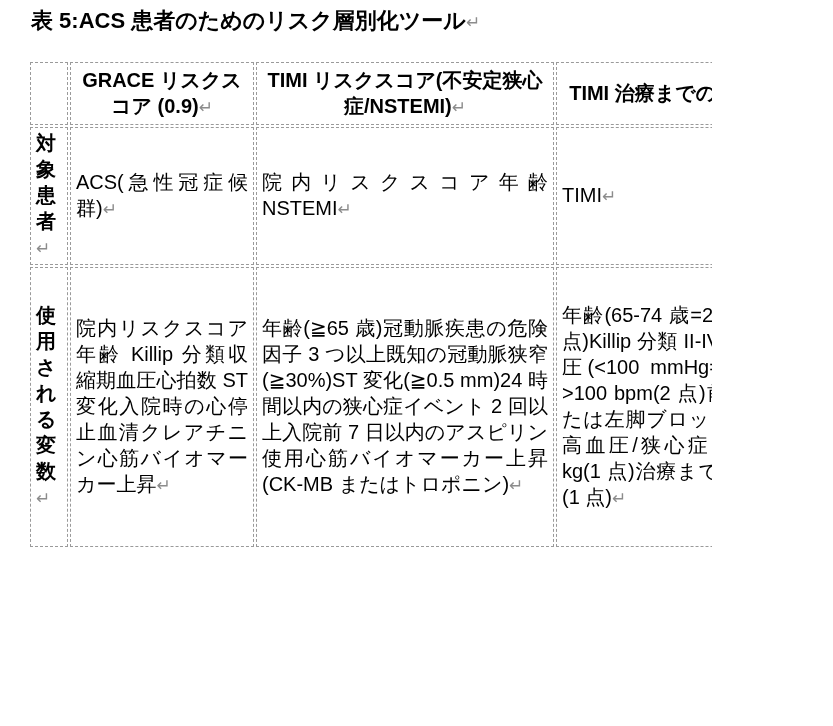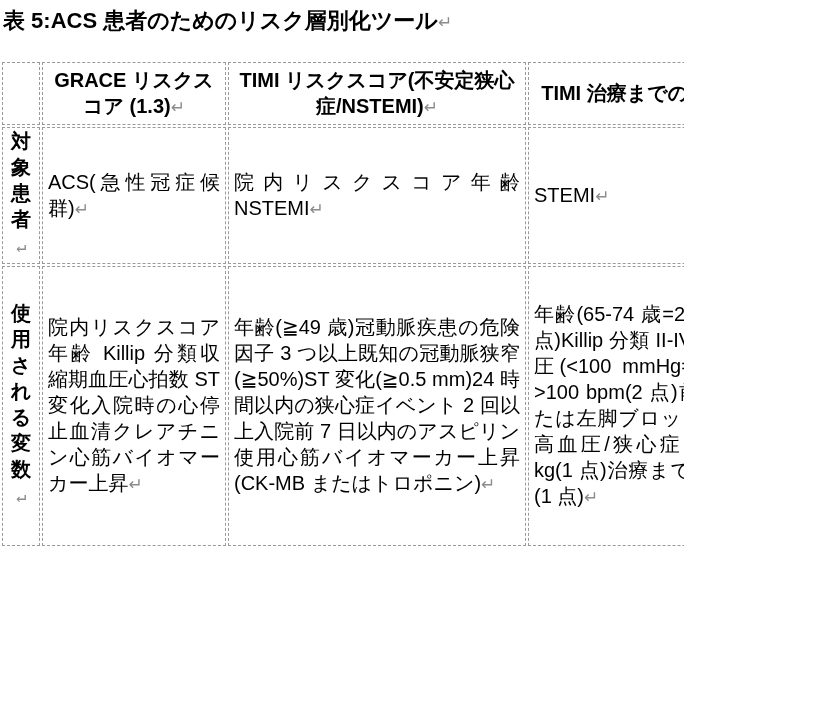--- a/index.html
+++ b/index.html
@@ -8,20 +8,21 @@
     background: #ffffff;
     color: #000000;
     font-family: "Liberation Sans", "DejaVu Sans", sans-serif;
   }
   .page {
     width: 684px;
     height: 726px;
     overflow: hidden;
     background: #ffffff;
     box-sizing: border-box;
+    margin-left: 28px;
   }
   .doc-title {
     font-size: 22px;
     font-weight: bold;
     line-height: 30px;
     padding: 6px 0 0 3px;
     white-space: nowrap;
   }
   table.risk-table {
     border-collapse: separate;
@@ -39,23 +40,22 @@
     padding: 2px 5px;
     overflow: hidden;
     word-break: break-word;
   }
   td.hdr {
     font-weight: bold;
     text-align: center;
   }
   td.lbl {
     font-weight: bold;
-    text-align: center;
+    text-align: left;
     padding: 2px 0;
-    font-family: Liberation Mono, monospace;
   }
   td.cell {
     text-align: justify;
   }
   tr.h-head td { height: 63px; }
   tr.h-r1  td { height: 131px; }
   tr.h-r2  td { height: 182px; }
   tr.h-r3  td { height: 280px; }
   .cr {
     color: #8c8c8c;
@@ -77,55 +77,55 @@
       <col style="width:38px">
       <col style="width:184px">
       <col style="width:298px">
       <col style="width:302px">
     </colgroup>
 
     <tbody>
         <tr class="h-head">
       <td class="lbl"></td>
       <td class="hdr">
-        <span>GRACE リスクスコア (1.3)</span><span class="cr">↵</span>
+        <span>GRACE リスクスコア (0.9)</span><span class="cr">↵</span>
       </td>
       <td class="hdr">
         <span>TIMI リスクスコア(不安定狭心症/NSTEMI)</span><span class="cr">↵</span>
       </td>
       <td class="hdr">
         <span>TIMI 治療までの時間(STEMI)</span><span class="cr">↵</span>
       </td>
     </tr>
 
     <tr class="h-r1">
       <td class="lbl">
         <span>対象患者</span><span class="cr">↵</span>
       </td>
       <td class="cell">
         <span>ACS(急性冠症候群)</span><span class="cr">↵</span>
       </td>
       <td class="cell">
         <span>院内リスクスコア年齢 NSTEMI</span><span class="cr">↵</span>
       </td>
       <td class="cell">
-        <span>STEMI</span><span class="cr">↵</span>
+        <span>TIMI</span><span class="cr">↵</span>
       </td>
     </tr>
 
 
     <tr class="h-r3">
       <td class="lbl">
         <span>使用される変数</span><span class="cr">↵</span>
       </td>
       <td class="cell">
         <span>院内リスクスコア年齢 Killip 分類収縮期血圧心拍数 ST 変化入院時の心停止血清クレアチニン心筋バイオマーカー上昇</span><span class="cr">↵</span>
       </td>
       <td class="cell">
-        <span>年齢(≧49 歳)冠動脈疾患の危険因子 3 つ以上既知の冠動脈狭窄(≧50%)ST 変化(≧0.5 mm)24 時間以内の狭心症イベント 2 回以上入院前 7 日以内のアスピリン使用心筋バイオマーカー上昇(CK-MB またはトロポニン)</span><span class="cr">↵</span>
+        <span>年齢(≧65 歳)冠動脈疾患の危険因子 3 つ以上既知の冠動脈狭窄(≧30%)ST 変化(≧0.5 mm)24 時間以内の狭心症イベント 2 回以上入院前 7 日以内のアスピリン使用心筋バイオマーカー上昇(CK-MB またはトロポニン)</span><span class="cr">↵</span>
       </td>
       <td class="cell">
         <span>年齢(65-74 歳=2 点、≧75 歳=3 点)Killip 分類 II-IV(2 点)収縮期血圧(&lt;100 mmHg=3 点)心拍数&gt;100 bpm(2 点)前壁 ST 上昇または左脚ブロック(1 点)糖尿病/高血圧/狭心症(1 点)体重&lt;67 kg(1 点)治療までの時間&gt;4 時間(1 点)</span><span class="cr">↵</span>
       </td>
     </tr>
   </tbody>
     </table>
 
 </div>
 

